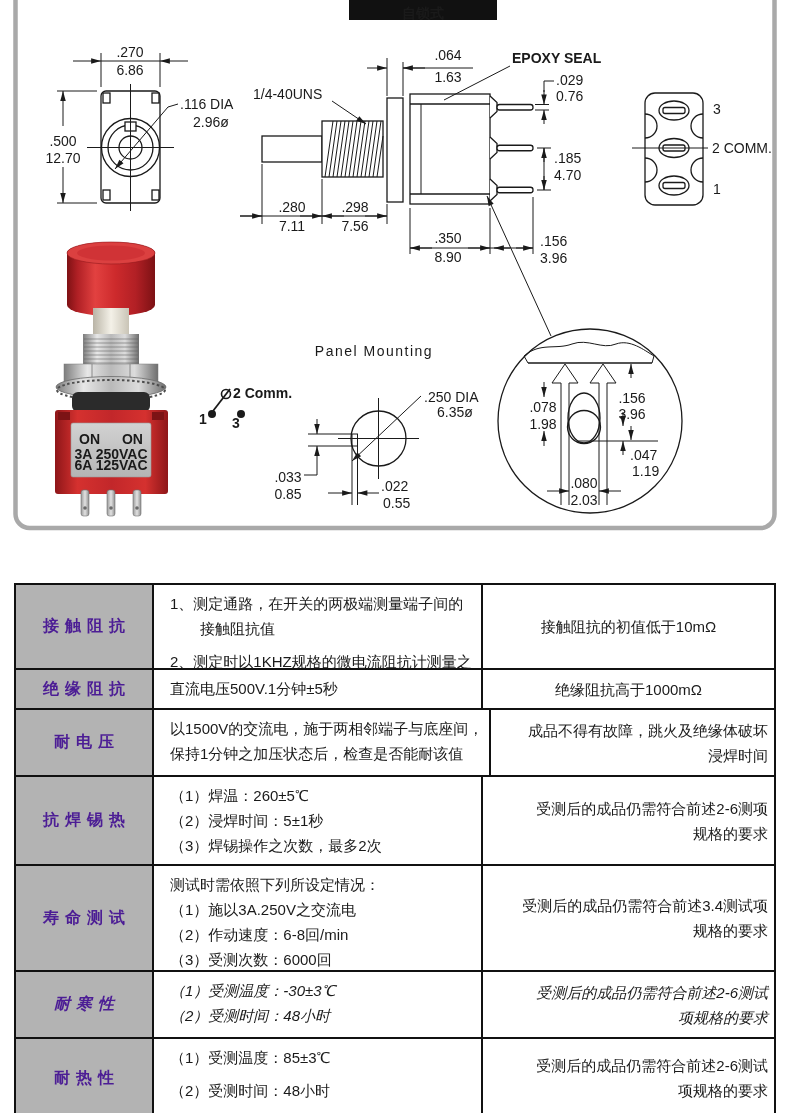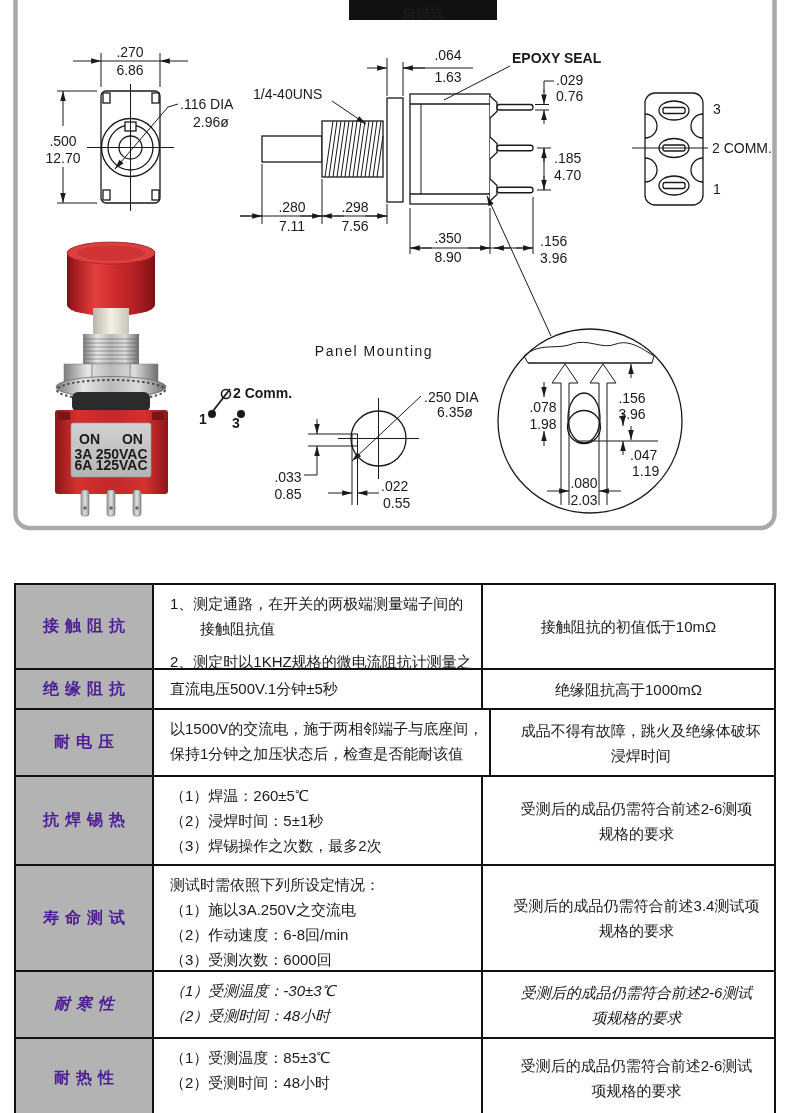--- a/index.html
+++ b/index.html
@@ -11,23 +11,23 @@
   svg .lnt{stroke:#1a1a1a;stroke-width:1;fill:none;}
   svg .wf{fill:#fff;stroke:#1a1a1a;stroke-width:1.3;}
   
   .spec-table{position:absolute;top:583px;left:14px;width:762px;box-sizing:border-box;
               border:2px solid #111;background:#fff;font-size:15px;}
   .trow{display:flex;box-sizing:border-box;}
   .trow + .trow{border-top:2px solid #111;}
   .tlabel{flex:0 0 136px;background:#b3b3b3;display:flex;align-items:center;justify-content:center;
           font-weight:bold;font-size:16px;letter-spacing:6px;text-indent:6px;color:#4c1d95;}
   .ttest{flex:0 0 331px;box-sizing:border-box;border-left:2px solid #111;border-right:2px solid #111;
-         display:flex;flex-direction:column;justify-content:flex-start;padding:6px 6px 14px 16px;}
+         display:flex;flex-direction:column;justify-content:space-between;padding:6px 6px 14px 16px;}
   .treq{flex:1 1 auto;display:flex;flex-direction:column;justify-content:center;
-        align-items:center;padding:6px 6px 6px 22px;}
+        align-items:flex-end;padding:6px 6px 6px 22px;}
   .treq.center{align-items:center;padding-left:6px;}
   .tl{line-height:25px;white-space:nowrap;}
   .tl:empty{display:none;}
   .tl.indent{padding-left:30px;}
   .tl.gap{margin-top:8px;}
   .r1{height:83px;} .r2{height:40px;} .r3{height:67px;} .r4{height:89px;}
   .r5{height:106px;} .r6{height:67px;font-style:italic;} .r7{height:80px;}
 </style>
 </head>
 <body>

